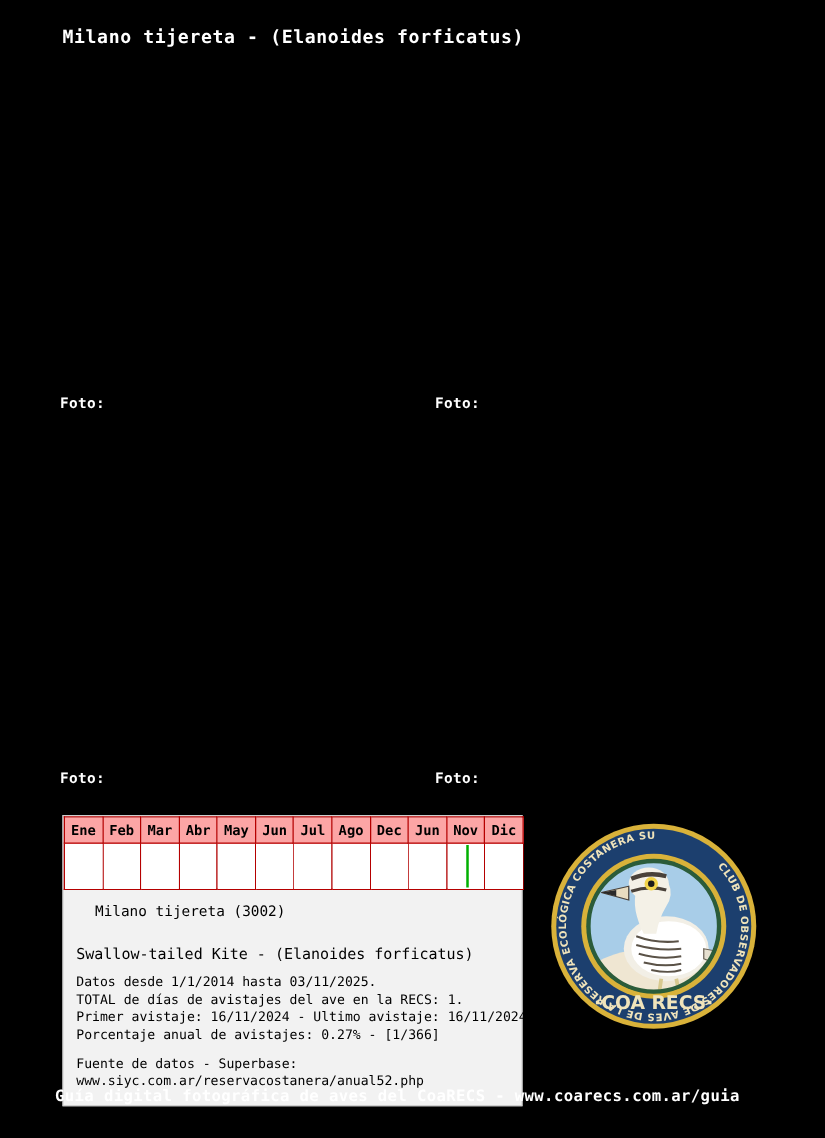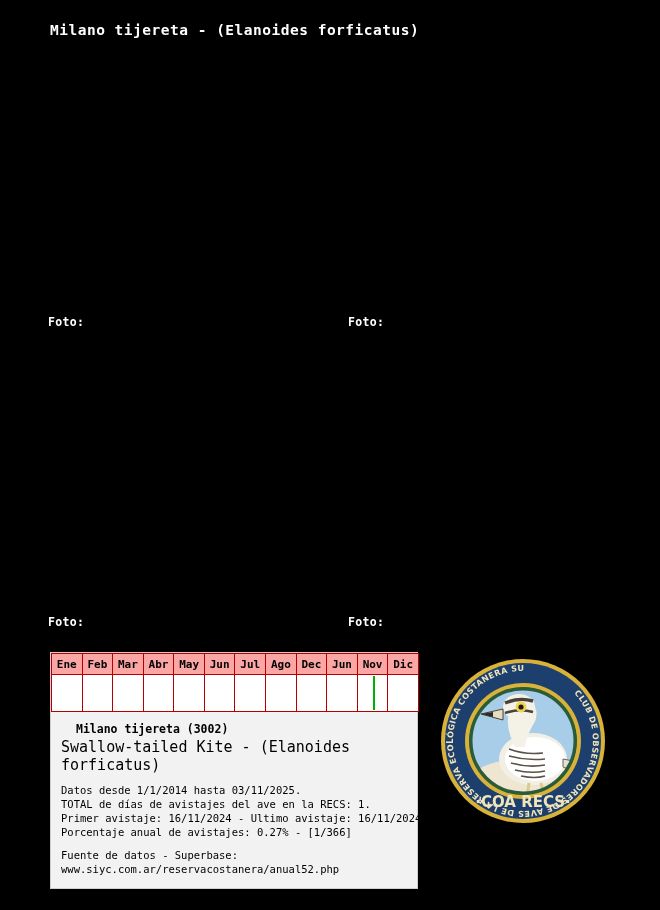--- a/index.html
+++ b/index.html
@@ -82,27 +82,27 @@
     width: 2px;
     background: #00b000;
   }
   .info {
     padding: 10px 10px 12px 10px;
     color: #000000;
     background: #f2f2f2;
   }
   .info .sp-name {
     font-size: 11.5px;
-    font-weight: bold;
-    margin-bottom: 2px;
+    font-weight: normal;
+    margin-bottom: 20px;
     color: #000000;
     padding-left: 15px;
   }
   .info .sp-en {
-    font-size: 15px;
+    font-size: 12px;
     margin-bottom: 9px;
     color: #000000;
   }
   .info .line {
     font-size: 10.5px;
     line-height: 14px;
     color: #000000;
     white-space: nowrap;
   }
   .info .gap { height: 9px; }
@@ -240,14 +240,15 @@
 
       <circle cx="86" cy="86" r="52" fill="none" stroke="#2b5c3a" stroke-width="3"></circle>
 
       <text font-family="DejaVu Sans, sans-serif" font-size="8.1" font-weight="bold" fill="#f0e4bb" letter-spacing="0.4">
         <textPath href="#ringpath" startOffset="13%">CLUB DE OBSERVADORES DE AVES DE LA RESERVA ECOLÓGICA COSTANERA SUR</textPath>
       </text>
       <text x="86" y="152" text-anchor="middle" font-family="DejaVu Sans, sans-serif" font-size="15" font-weight="bold" fill="#f0e4bb">·COA RECS·</text>
     </svg>
   </div>
 
+  <div class="footer">Guía digital fotográfica de aves del CoaRECS - www.coarecs.com.ar/guia</div>
 
 </div>
 
 </body></html>

